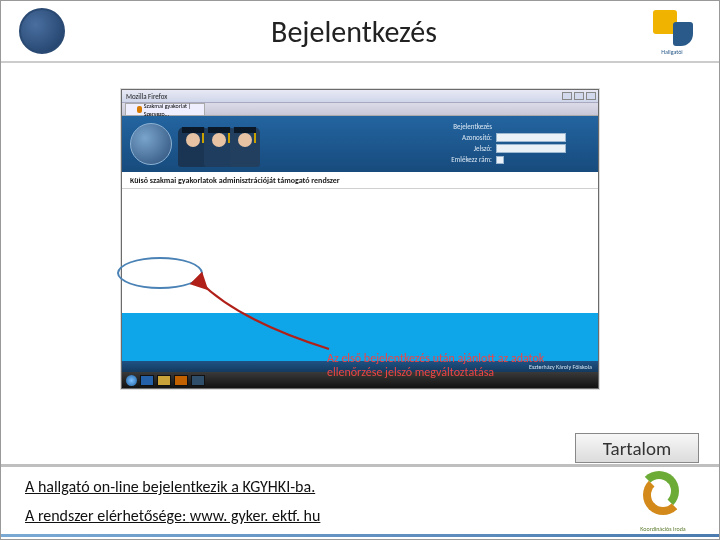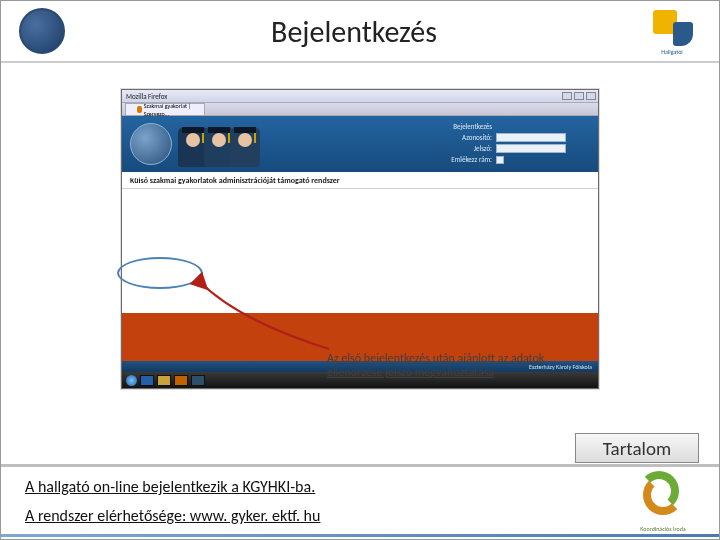--- a/index.html
+++ b/index.html
@@ -52,21 +52,21 @@
 
   .screenshot-area {
     margin: 26px auto 0 auto;
     width: 478px;
     position: relative;
   }
   .browser {
     width: 478px;
     height: 300px;
     border: 1px solid #6b6b6b;
-    background: #c2410c;
+    background: #0ea5e9;
     display: flex;
     flex-direction: column;
     box-shadow: 0 0 0 1px #ddd;
     justify-content: center;
   }
   .browser-titlebar {
     height: 13px;
     background: linear-gradient(#e8e8f4, #cfd6ea);
     border-bottom: 1px solid #a8a8c0;
     font-size: 7px;
@@ -161,23 +161,22 @@
     background: transparent;
   }
   .arrow-svg { position:absolute; left:48px; top:182px; width:170px; height:90px; pointer-events:none; }
 
   .caption {
     position: absolute;
     left: 206px;
     top: 262px;
     width: 236px;
     font-size: 12px;
-    color: #404040;
+    color: #ef4444;
     line-height: 1.2;
-    text-decoration: underline;
   }
 
   .bottom-area {
     position: absolute;
     bottom: 0;
     left: 0;
     width: 100%;
     padding: 0 18px 10px 18px;
     border-top: 3px solid #bfbfbf;
     background:#fff;

